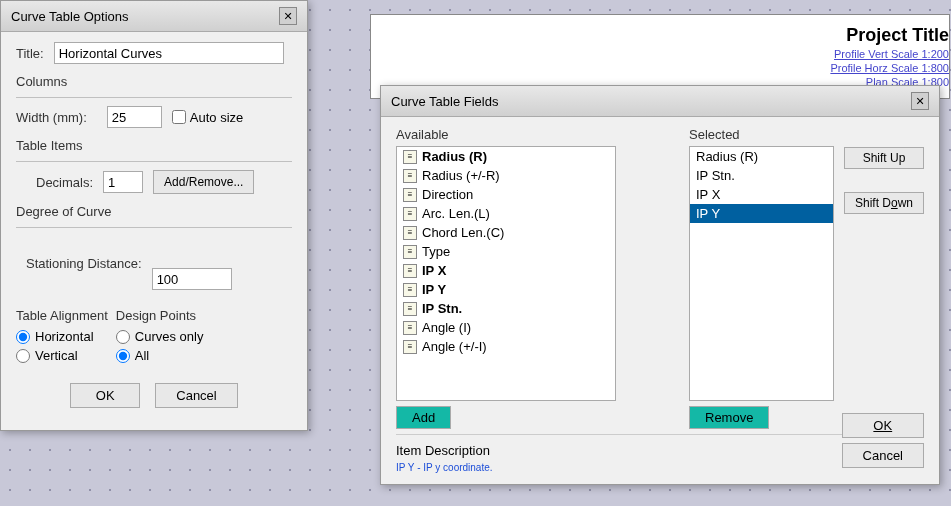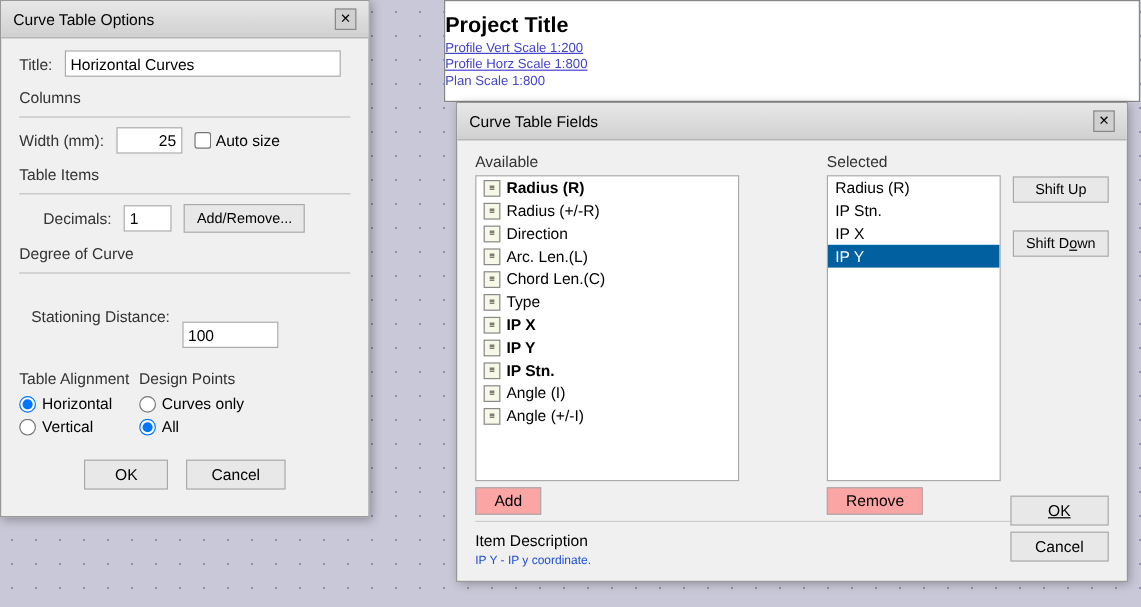--- a/index.html
+++ b/index.html
@@ -20,28 +20,28 @@
       width: 951px;
       height: 506px;
       background: #c8c8d8;
       background-image: radial-gradient(circle, #9090a8 1px, transparent 1px);
       background-size: 20px 20px;
     }
 
     
     .title-block {
       position: absolute;
-      top: 0; left: 370px;
+      top: 14px; left: 370px;
       width: 580px;
       height: 85px;
       background: white;
       border: 1px solid #888;
       display: flex;
       flex-direction: column;
-      align-items: flex-start;
+      align-items: flex-end;
       justify-content: center;
       gap: 2px;
     }
     .title-block-title {
       font-size: 18px;
       font-weight: bold;
     }
     .title-block-sub {
       font-size: 11px;
       color: #4444cc;
@@ -122,22 +122,21 @@
       height: 22px;
     }
 
     .title-input {
       width: 230px;
       margin-left: 10px;
     }
 
     .width-input {
       width: 55px;
-      margin-left: 10px;
-      text-align: right;
+      margin-left: 20px;
     }
 
     .checkbox-label {
       display: flex;
       align-items: center;
       gap: 4px;
       margin-left: 10px;
       font-size: 13px;
     }
 
@@ -306,21 +305,21 @@
 
     .add-remove-row {
       display: flex;
       justify-content: flex-start;
       gap: 10px;
       margin-top: 6px;
     }
 
     .add-btn, .remove-btn {
       padding: 3px 15px;
-      background: #fca5a5;
+      background: #14b8a6;
       border: 1px solid #aaa;
       cursor: pointer;
       font-size: 13px;
     }
 
     .item-description-section {
       border-top: 1px solid #ccc;
       padding-top: 8px;
       margin-top: 5px;
     }

